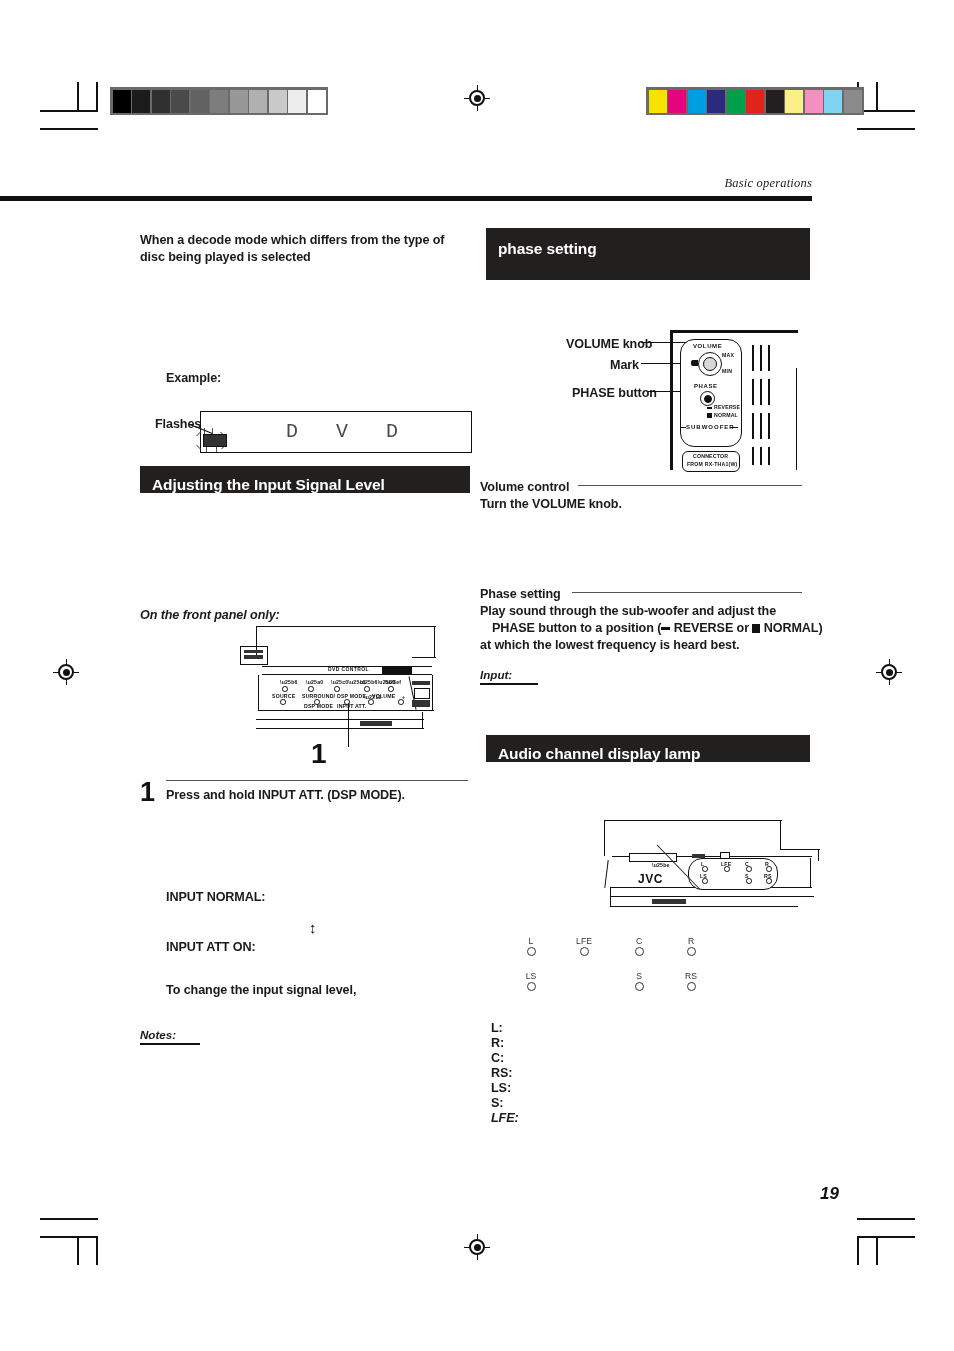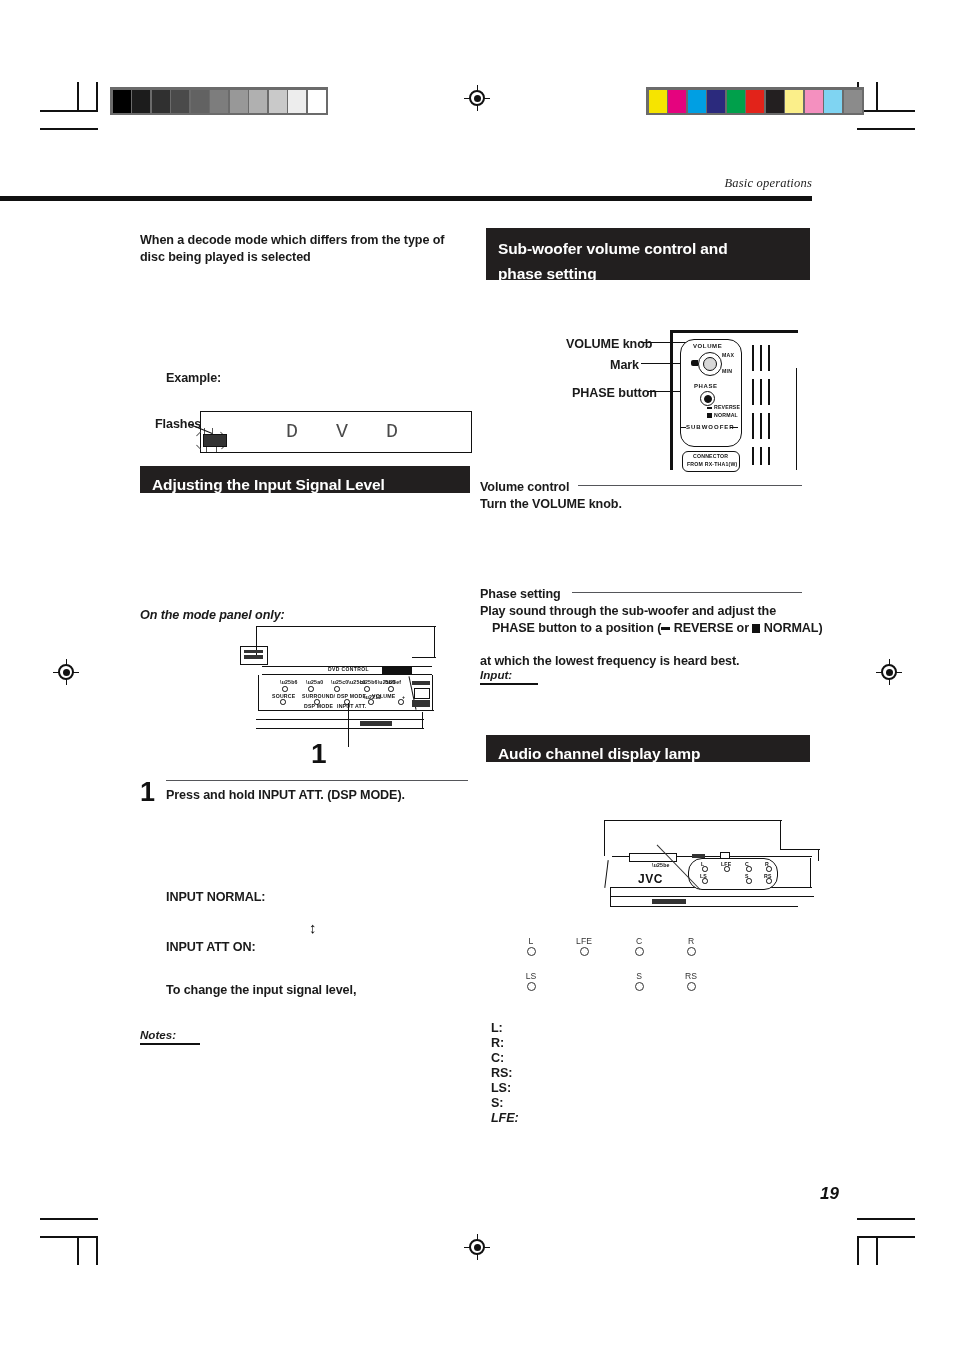--- a/index.html
+++ b/index.html
@@ -179,21 +179,21 @@
   <i style="left:2px;top:16px;transform:rotate(-45deg);"></i>
   <i style="left:10px;top:18px;"></i>
   <i style="left:20px;top:18px;"></i>
   <i style="left:27px;top:16px;transform:rotate(45deg);"></i>
 </div>
 <div class="flash-icon" style="left:203px;top:434px;"></div>
 <div class="lead" style="left:190px;top:424px;width:24px;transform:rotate(22deg);"></div>
 
 <div class="hd-black" style="left:140px;top:466px;width:330px;height:27px;">Adjusting the Input Signal Level</div>
 
-<div class="txt ital" style="left:140px;top:607px;">On the mode panel only:</div>
+<div class="txt ital" style="left:140px;top:607px;">On the front panel only:</div>
 
 <div style="position:absolute;left:236px;top:624px;width:200px;height:110px;">
 
   <div class="ln" style="left:20px;top:2px;width:180px;height:1.3px;"></div>
   <div class="ln" style="left:198px;top:2px;width:1.3px;height:32px;"></div>
   <div class="ln" style="left:176px;top:33px;width:24px;height:1.3px;"></div>
   <div class="ln" style="left:20px;top:2px;width:1.3px;height:30px;"></div>
 
   <div class="ln" style="left:4px;top:22px;width:28px;height:1.3px;"></div>
   <div class="ln" style="left:4px;top:22px;width:1.3px;height:18px;"></div>
@@ -256,21 +256,20 @@
 <div class="step-num" style="left:140px;top:777px;">1</div>
 <div class="txt" style="left:166px;top:787px;width:300px;">Press and hold INPUT ATT. (DSP MODE).</div>
 
 <div class="txt" style="left:166px;top:889px;text-align:right;">INPUT NORMAL:</div>
 <div class="updown" style="left:309px;top:919px;">↕</div>
 <div class="txt" style="left:166px;top:939px;">INPUT ATT ON:</div>
 <div class="txt" style="left:166px;top:982px;width:300px;">To change the input signal level,</div>
 <div class="note-lbl" style="left:140px;top:1028px;width:60px;">Notes:</div>
 
 <div class="hd-black" style="left:486px;top:228px;width:324px;height:52px;padding-top:8px;">
-  <div>Sub-woofer volume control and</div>
   <div>phase setting</div>
 </div>
 
 <div class="txt" style="left:566px;top:336px;">VOLUME knob</div>
 <div class="txt" style="left:610px;top:357px;">Mark</div>
 <div class="txt" style="left:572px;top:385px;">PHASE button</div>
 <div class="lead" style="left:641px;top:342px;width:64px;"></div>
 <div class="lead" style="left:641px;top:363px;width:45px;"></div>
 <div class="lead" style="left:648px;top:391px;width:48px;"></div>
 
@@ -320,21 +319,21 @@
 <div class="txt" style="left:480px;top:479px;">Volume control</div>
 <div class="hrule" style="left:578px;top:485px;width:224px;"></div>
 <div class="txt" style="left:480px;top:496px;width:330px;">Turn the VOLUME knob.</div>
 
 <div class="txt" style="left:480px;top:586px;">Phase setting</div>
 <div class="hrule" style="left:572px;top:592px;width:230px;"></div>
 <div class="txt" style="left:480px;top:603px;width:340px;">Play sound through the sub-woofer and adjust the</div>
 <div class="txt" style="left:480px;top:620px;width:345px;padding-left:12px;">
   <span>PHASE button to a position (</span><span class="sqm"></span><span> REVERSE or </span><span class="sqf"></span><span> NORMAL)</span>
 </div>
-<div class="txt" style="left:480px;top:637px;width:340px;margin-top:16px;">at which the lowest frequency is heard best.</div>
+<div class="txt" style="left:480px;top:637px;width:340px;">at which the lowest frequency is heard best.</div>
 <div class="note-lbl" style="left:480px;top:668px;width:58px;">Input:</div>
 
 <div class="hd-black" style="left:486px;top:735px;width:324px;height:27px;">Audio channel display lamp</div>
 
 <div style="position:absolute;left:596px;top:818px;width:230px;height:98px;">
   <div class="ln" style="left:8px;top:2px;width:178px;height:1.3px;"></div>
   <div class="ln" style="left:8px;top:2px;width:1.3px;height:36px;"></div>
   <div class="ln" style="left:184px;top:2px;width:1.3px;height:30px;"></div>
   <div class="ln" style="left:184px;top:31px;width:40px;height:1.3px;"></div>
   <div class="ln" style="left:222px;top:31px;width:1.3px;height:12px;"></div>

